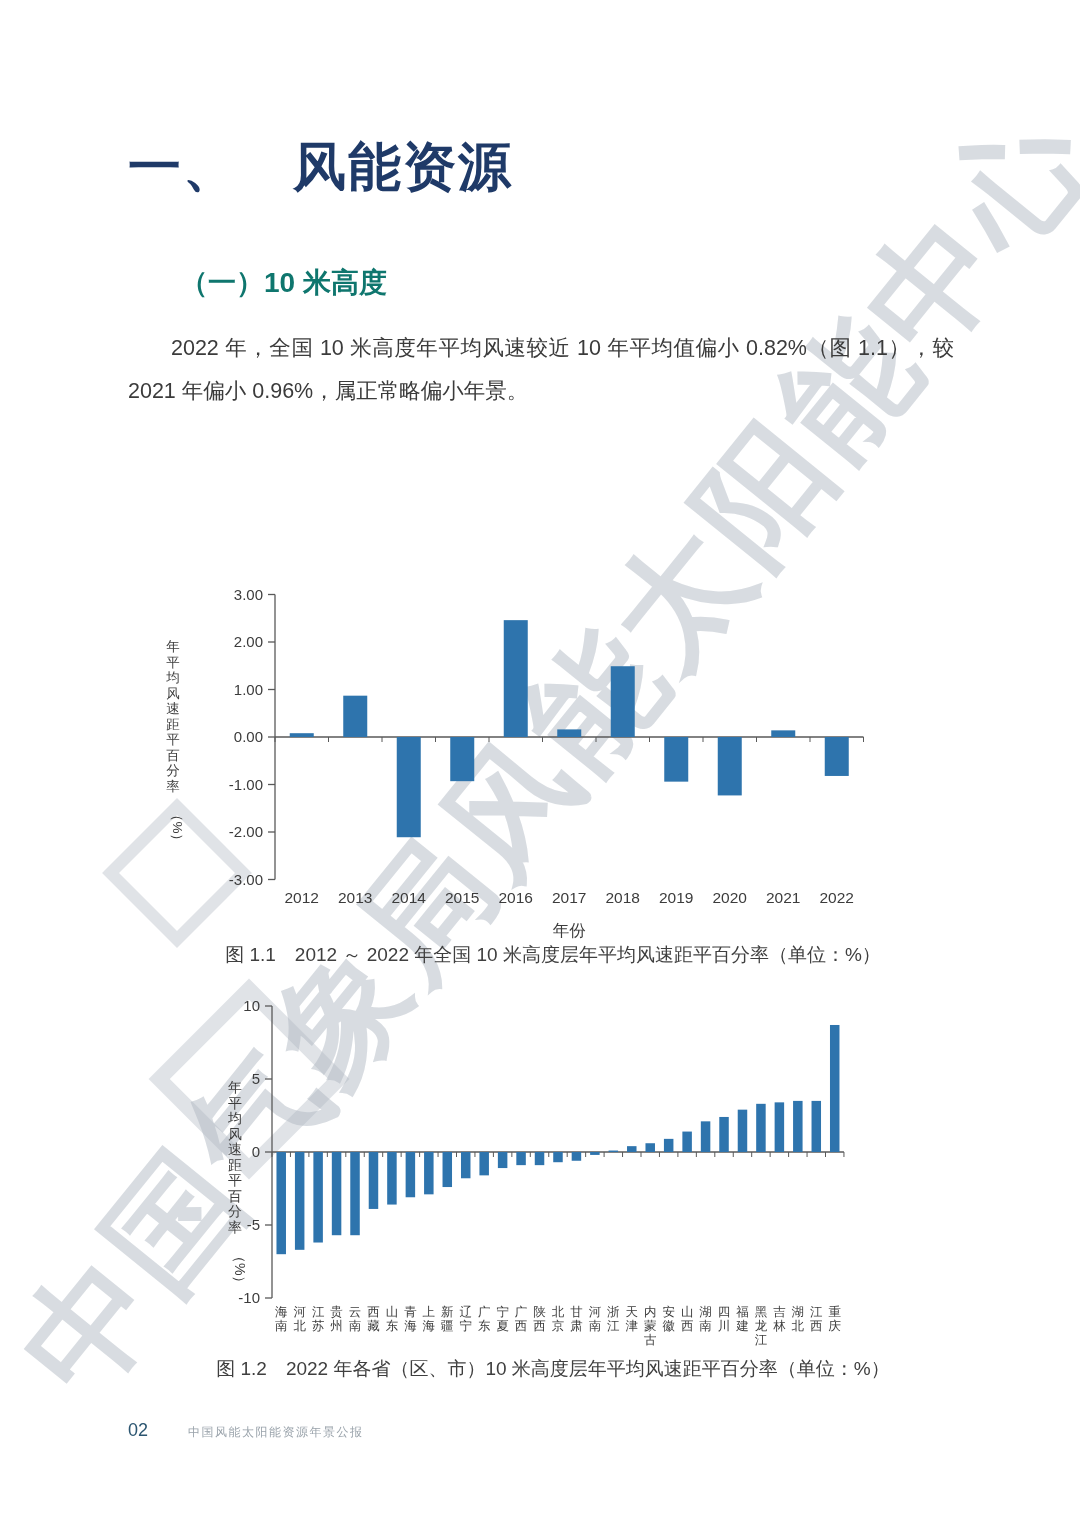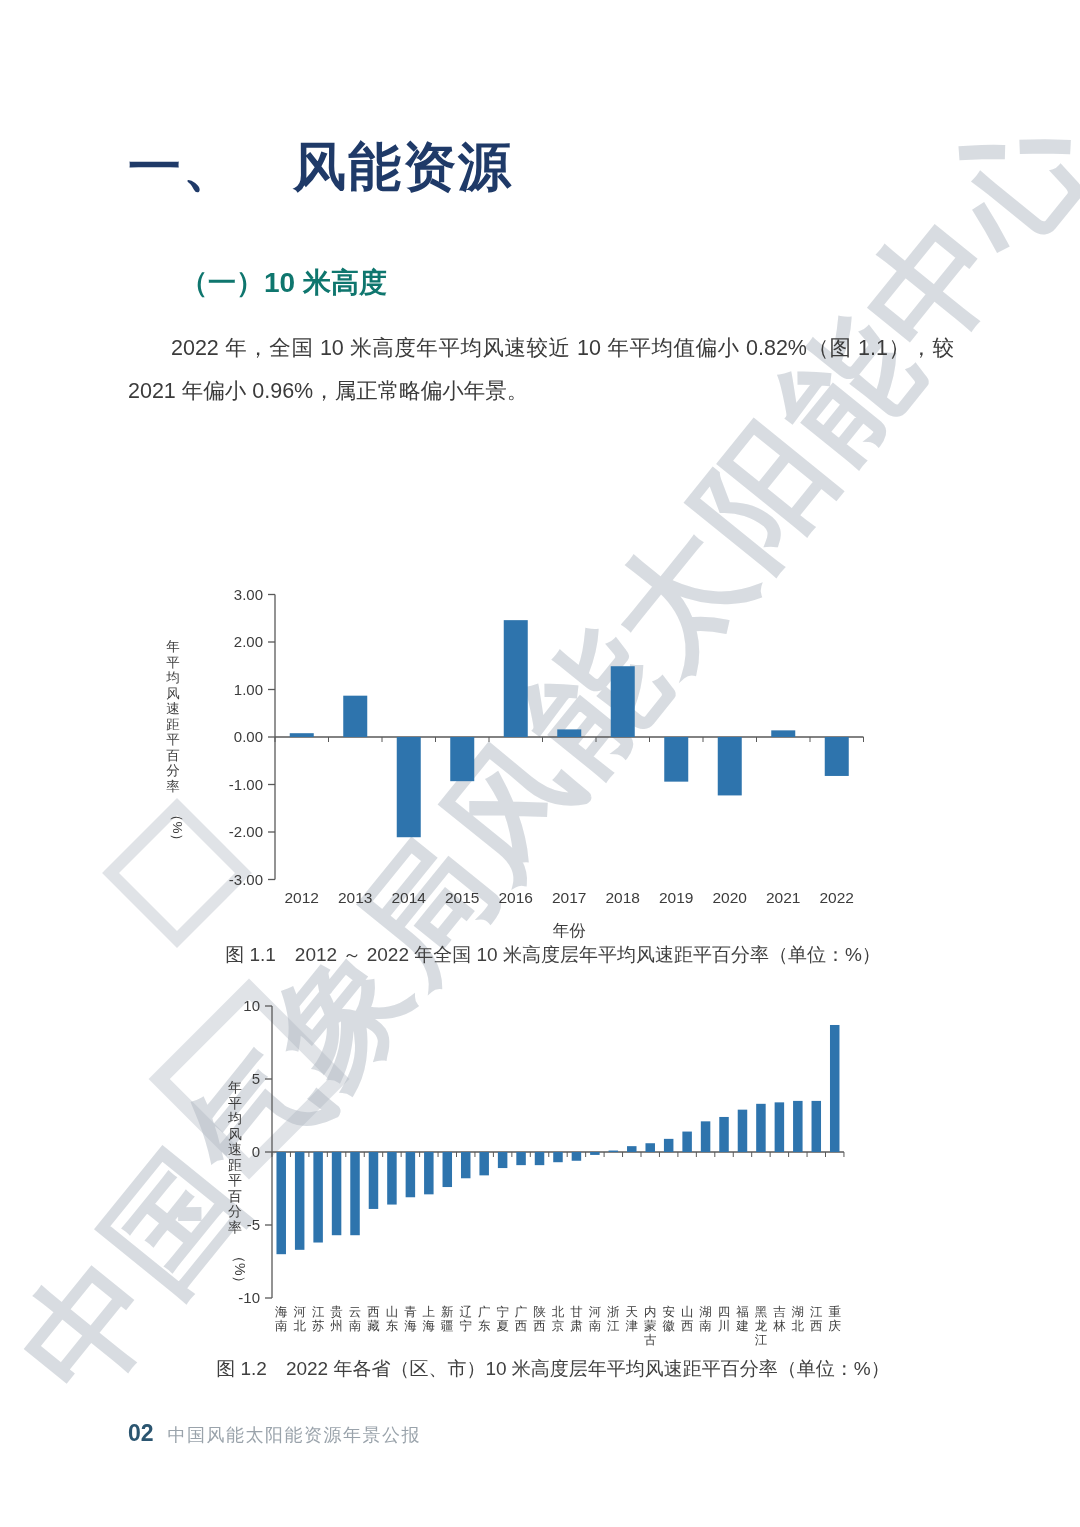--- a/index.html
+++ b/index.html
@@ -48,22 +48,22 @@
   #chart2{left:140px;top:1000px;width:820px;height:360px;}
   .caption{
     position:absolute;left:13px;width:1080px;text-align:center;
     font-size:19px;color:#3f3f3f;
   }
   #caption1{top:942px;}
   #caption2{top:1356px;}
   #footer{
     position:absolute;left:128px;top:1420px;display:flex;align-items:baseline;
   }
-  #page-num{font-size:23px;font-weight:700;color:#2b5570;}
-  #footer-label{margin-left:14px;font-size:18px;color:#9aa3ab;letter-spacing:1.5px;}
+  #page-num{font-size:18px;font-weight:400;color:#2b5570;}
+  #footer-label{margin-left:40px;font-size:12px;color:#9aa3ab;letter-spacing:1.5px;}
   svg text{font-family:"Liberation Sans","DejaVu Sans",sans-serif;}
 </style>
 </head>
 <body>
 
 <div id="page">
 
   <div class="wm-text">中国气象局风能太阳能中心</div>
   <div class="wm-diamond" id="wm-d1"></div>
   <div class="wm-diamond" id="wm-d2"></div>

